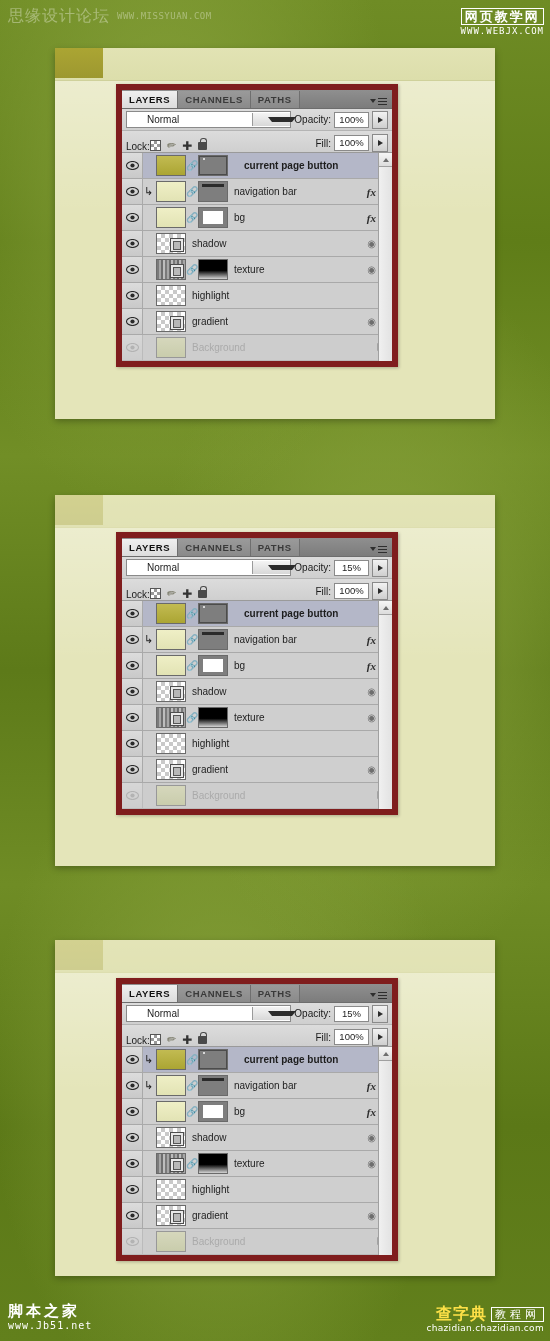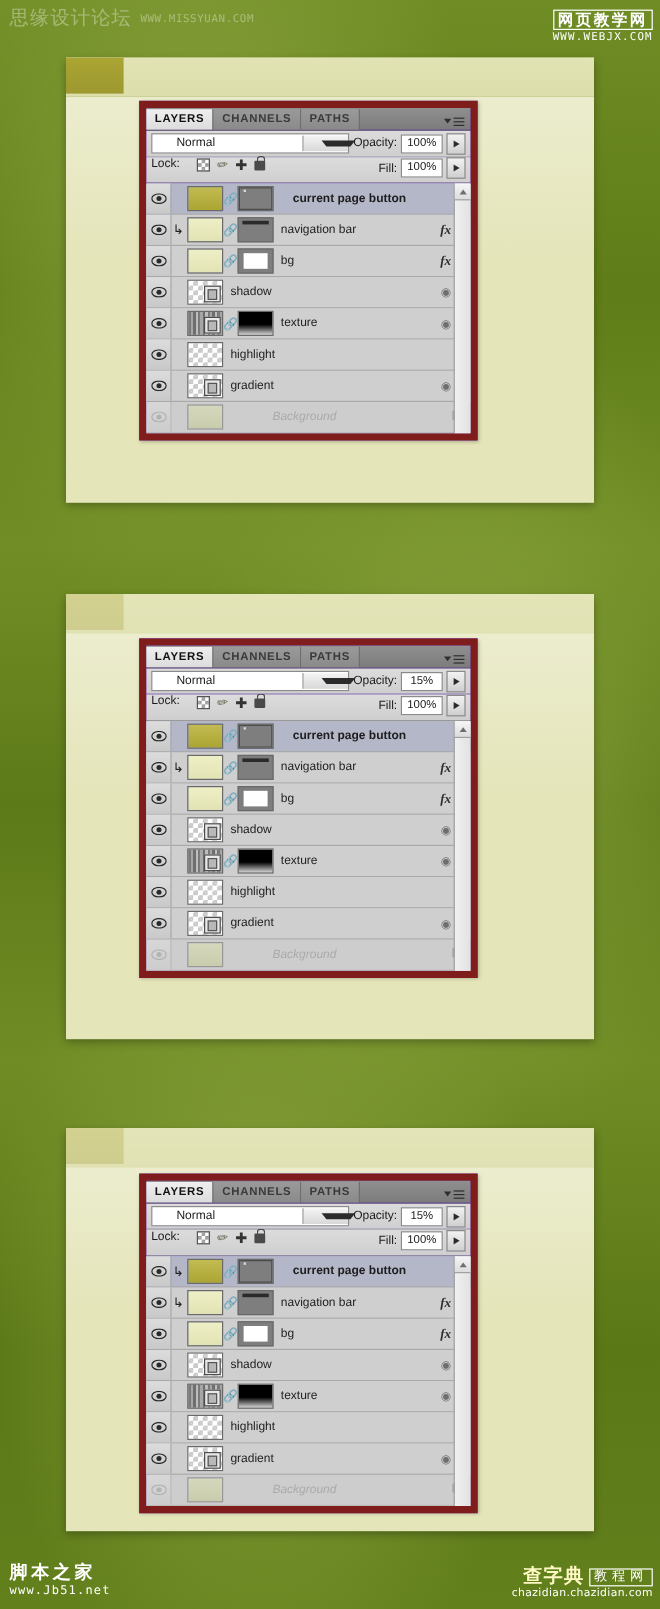--- a/index.html
+++ b/index.html
@@ -25,21 +25,21 @@
   .wm-tl .cn{font-size:16px;color:#e9edd8;letter-spacing:1px;}
   .wm-tl .en{font-size:9px;color:#e9edd8;letter-spacing:.5px;font-family:"DejaVu Sans Mono",monospace;}
   .wm-tr{right:6px;top:8px;text-align:center;}
   .wm-tr .cn{font-size:13px;color:#ffffff;letter-spacing:2px;border:1px solid #ffffff;padding:1px 3px;display:inline-block;font-weight:bold;}
   .wm-tr .en{font-size:9px;color:#ffffff;letter-spacing:1px;font-family:"DejaVu Sans Mono",monospace;margin-top:2px;}
   .wm-bl{left:8px;bottom:10px;}
   .wm-bl .cn{font-size:15px;color:#ffffff;letter-spacing:3px;font-weight:bold;}
   .wm-bl .en{font-size:10px;color:#ffffff;letter-spacing:1px;font-family:"DejaVu Sans Mono",monospace;margin-top:3px;}
   .wm-br{right:6px;bottom:8px;text-align:right;}
   .wm-br .r1{display:flex;align-items:center;gap:4px;justify-content:flex-end;}
-  .wm-br .cn{font-size:16px;color:#fef9c3;letter-spacing:1px;font-weight:bold;margin-left:36px;}
+  .wm-br .cn{font-size:16px;color:#fde047;letter-spacing:1px;font-weight:bold;margin-left:36px;}
   .wm-br .box{font-size:11px;color:#ffffff;letter-spacing:4px;border:1px solid #ffffff;padding:1px 3px;}
   .wm-br .en{font-size:9px;color:#ffffff;letter-spacing:.3px;margin-top:2px;font-family:"DejaVu Sans",sans-serif;}
 
   
   .mock{
     position:absolute;left:55px;width:440px;
     background:#e4e5b9;
     box-shadow:0 3px 7px rgba(0,0,0,.30);
   }
   .mock .navbar{
@@ -112,21 +112,21 @@
     width:33px;height:14px;background:#ffffff;border:1px solid #8a8a8a;
     font-size:9.5px;text-align:center;line-height:14px;
   }
   .numbtn{
     width:14px;height:16px;background:linear-gradient(180deg,#f2f2f2,#cfcfcf);
     border:1px solid #8a8a8a;display:flex;align-items:center;justify-content:center;
   }
   .numbtn .rt{width:0;height:0;border-top:3.5px solid transparent;border-bottom:3.5px solid transparent;border-left:5px solid #2b2b2b;}
 
   .ps-row-lock{
-    display:flex;align-items:flex-start;height:21px;padding:0 4px;gap:14px;
+    display:flex;align-items:flex-end;height:21px;padding:0 4px;gap:0;
     background:linear-gradient(180deg,#dcdcdc,#cfcfcf);
     border-bottom:1px solid #9a9a9a;
   }
   .lock-icons{display:flex;align-items:center;gap:6px;}
   .ic-checker{width:9px;height:9px;border:1px solid #555;
     background-image:linear-gradient(45deg,#9a9a9a 25%,transparent 25%,transparent 75%,#9a9a9a 75%),
                      linear-gradient(45deg,#9a9a9a 25%,#fff 25%,#fff 75%,#9a9a9a 75%);
     background-size:6px 6px;background-position:0 0,3px 3px;}
   .ic-brush{font-size:11px;color:#6a6a55;transform:rotate(-10deg);}
   .ic-move{font-size:12px;color:#333;line-height:1;}
@@ -160,21 +160,21 @@
     background-size:8px 8px;background-position:0 0,4px 4px;
   }
   .thumb .fxbadge{
     position:absolute;right:1px;bottom:1px;width:12px;height:12px;
     background:#e9e9e9;border:1px solid #4d4d4d;
   }
   .thumb .fxbadge:after{content:"";position:absolute;left:2px;top:2px;width:6px;height:7px;background:#b8b8b8;border:1px solid #555;}
   .link{width:10px;flex:0 0 10px;text-align:center;font-size:10px;color:#3a3a3a;}
   .lname{flex:1;padding-left:6px;font-size:10px;white-space:nowrap;overflow:hidden;}
   .lname.b{font-weight:bold;padding-left:16px;}
-  .lname.it{font-style:italic;color:#8a8a8a;margin-left:35px;}
+  .lname.it{color:#8a8a8a;}
   .fx{font-style:italic;font-weight:bold;font-size:11px;color:#2d2d2d;padding-right:4px;font-family:"Liberation Serif",serif;}
   .mi{font-size:10px;color:#6e6e6e;padding-right:4px;}
   .caret{width:12px;flex:0 0 12px;display:flex;align-items:center;justify-content:center;}
   .caret i{width:0;height:0;border-left:3.5px solid transparent;border-right:3.5px solid transparent;border-top:4px solid #3a3a3a;}
   .lockglyph{padding-right:6px;}
 
   .scroll{
     position:absolute;right:0;top:0;width:13px;height:100%;
     background:linear-gradient(90deg,#f0f0f0,#e2e2e2);
     border-left:1px solid #a0a0a0;

